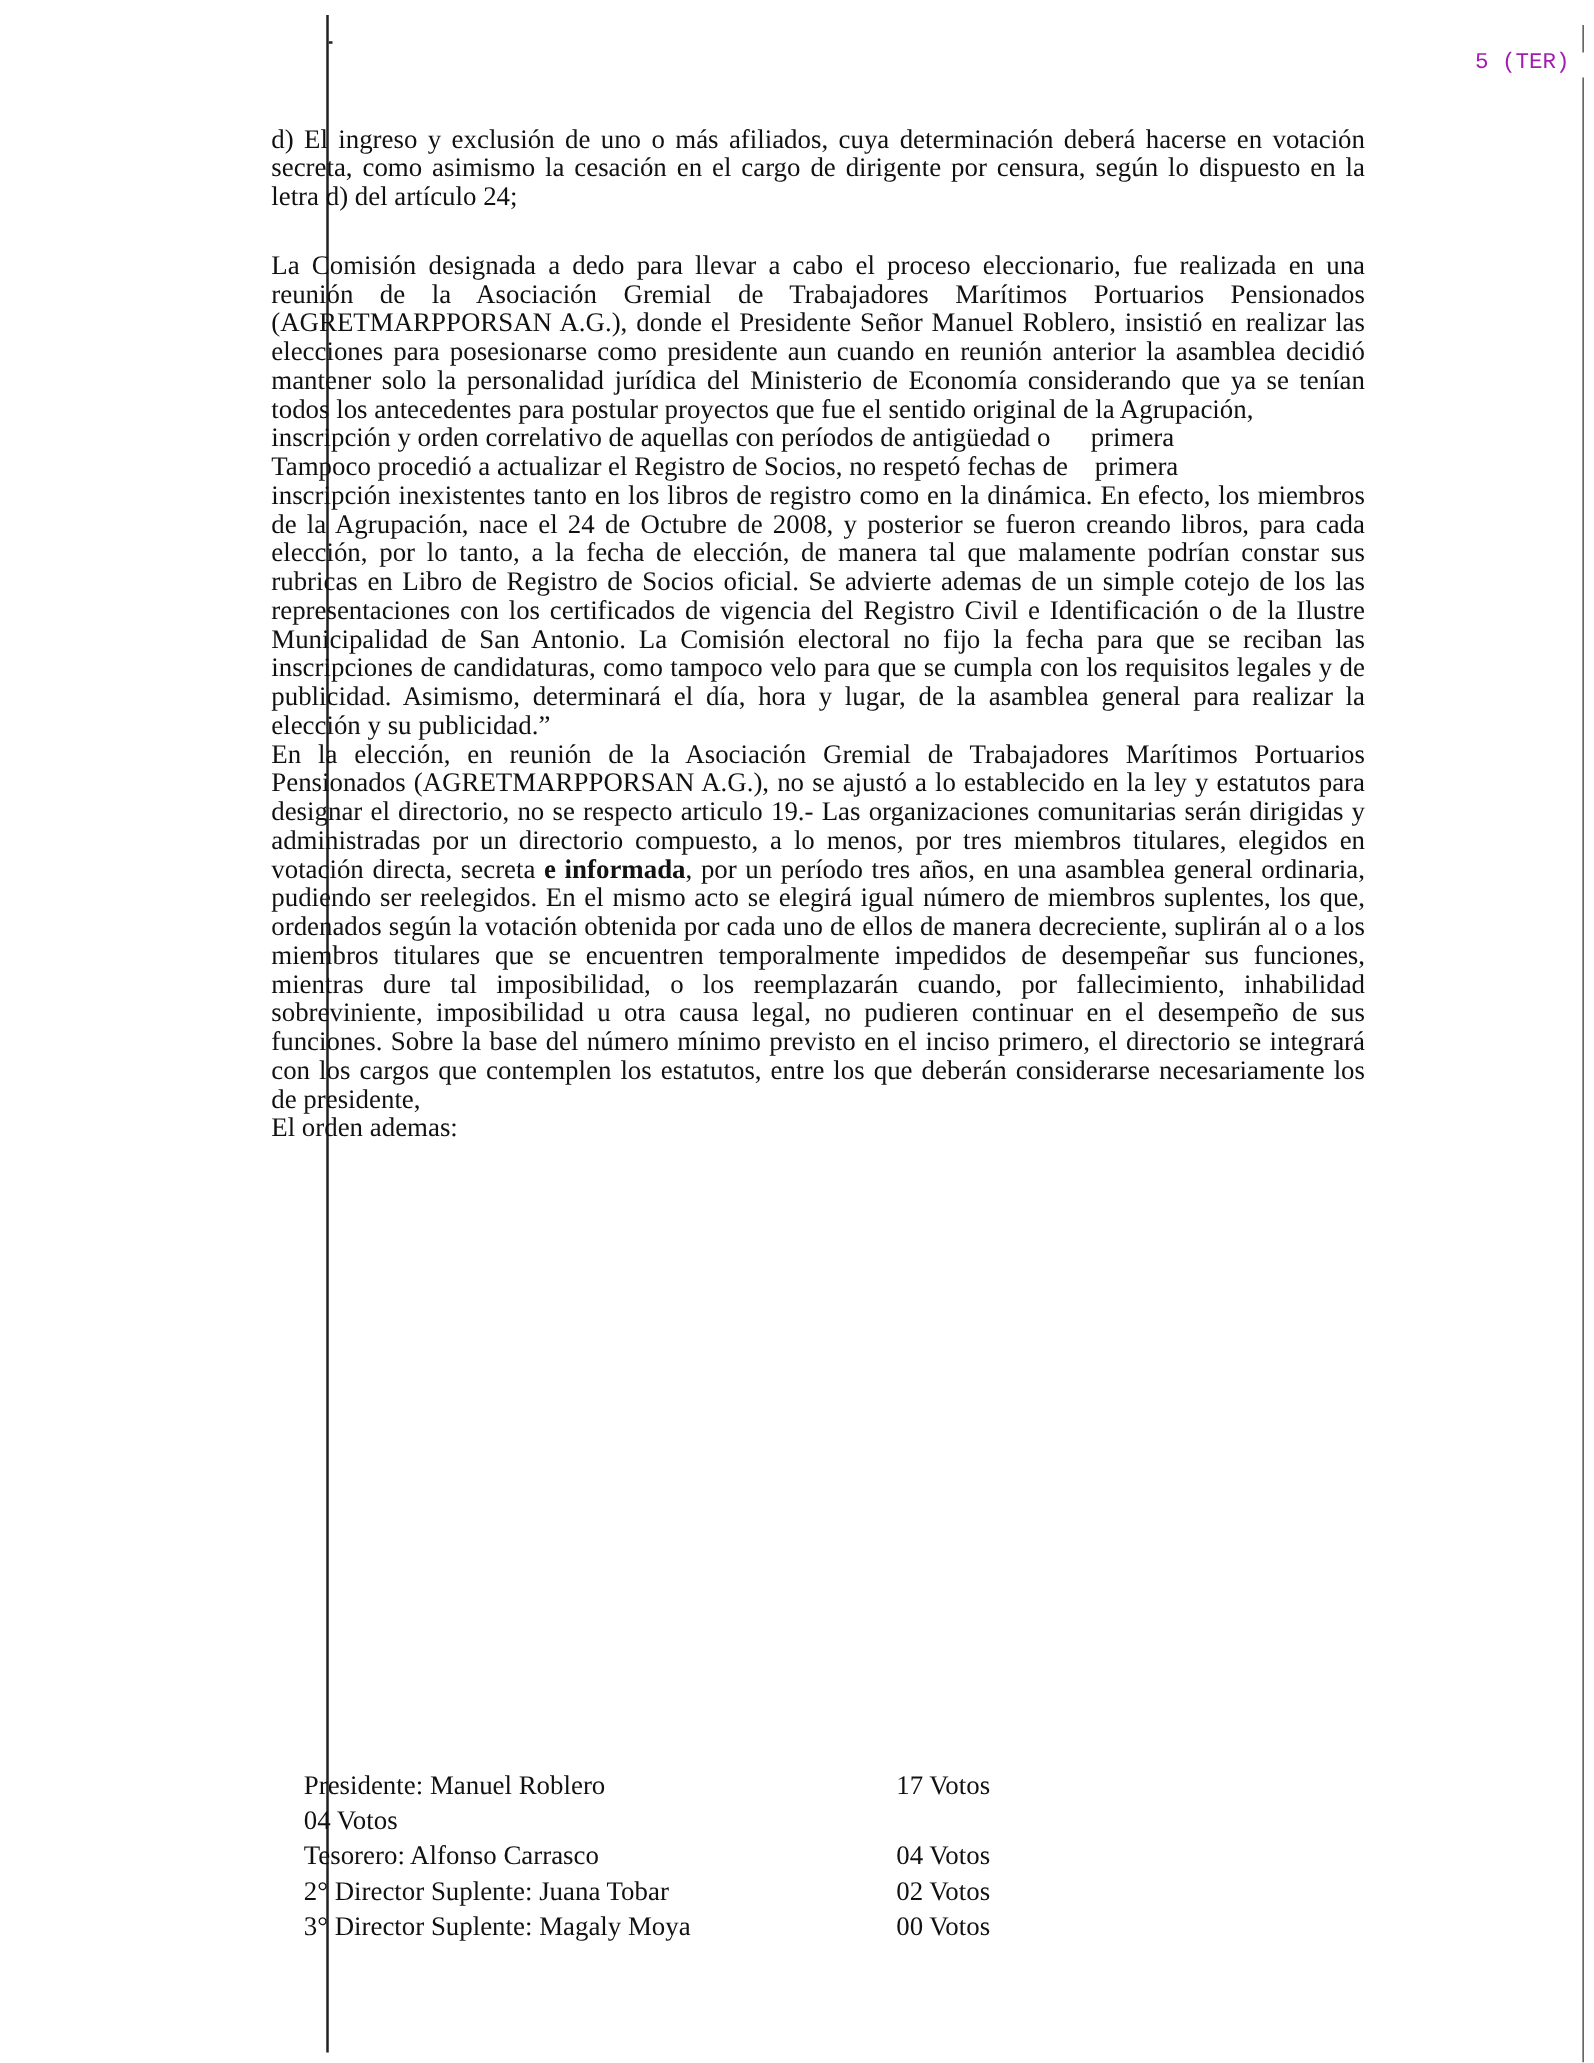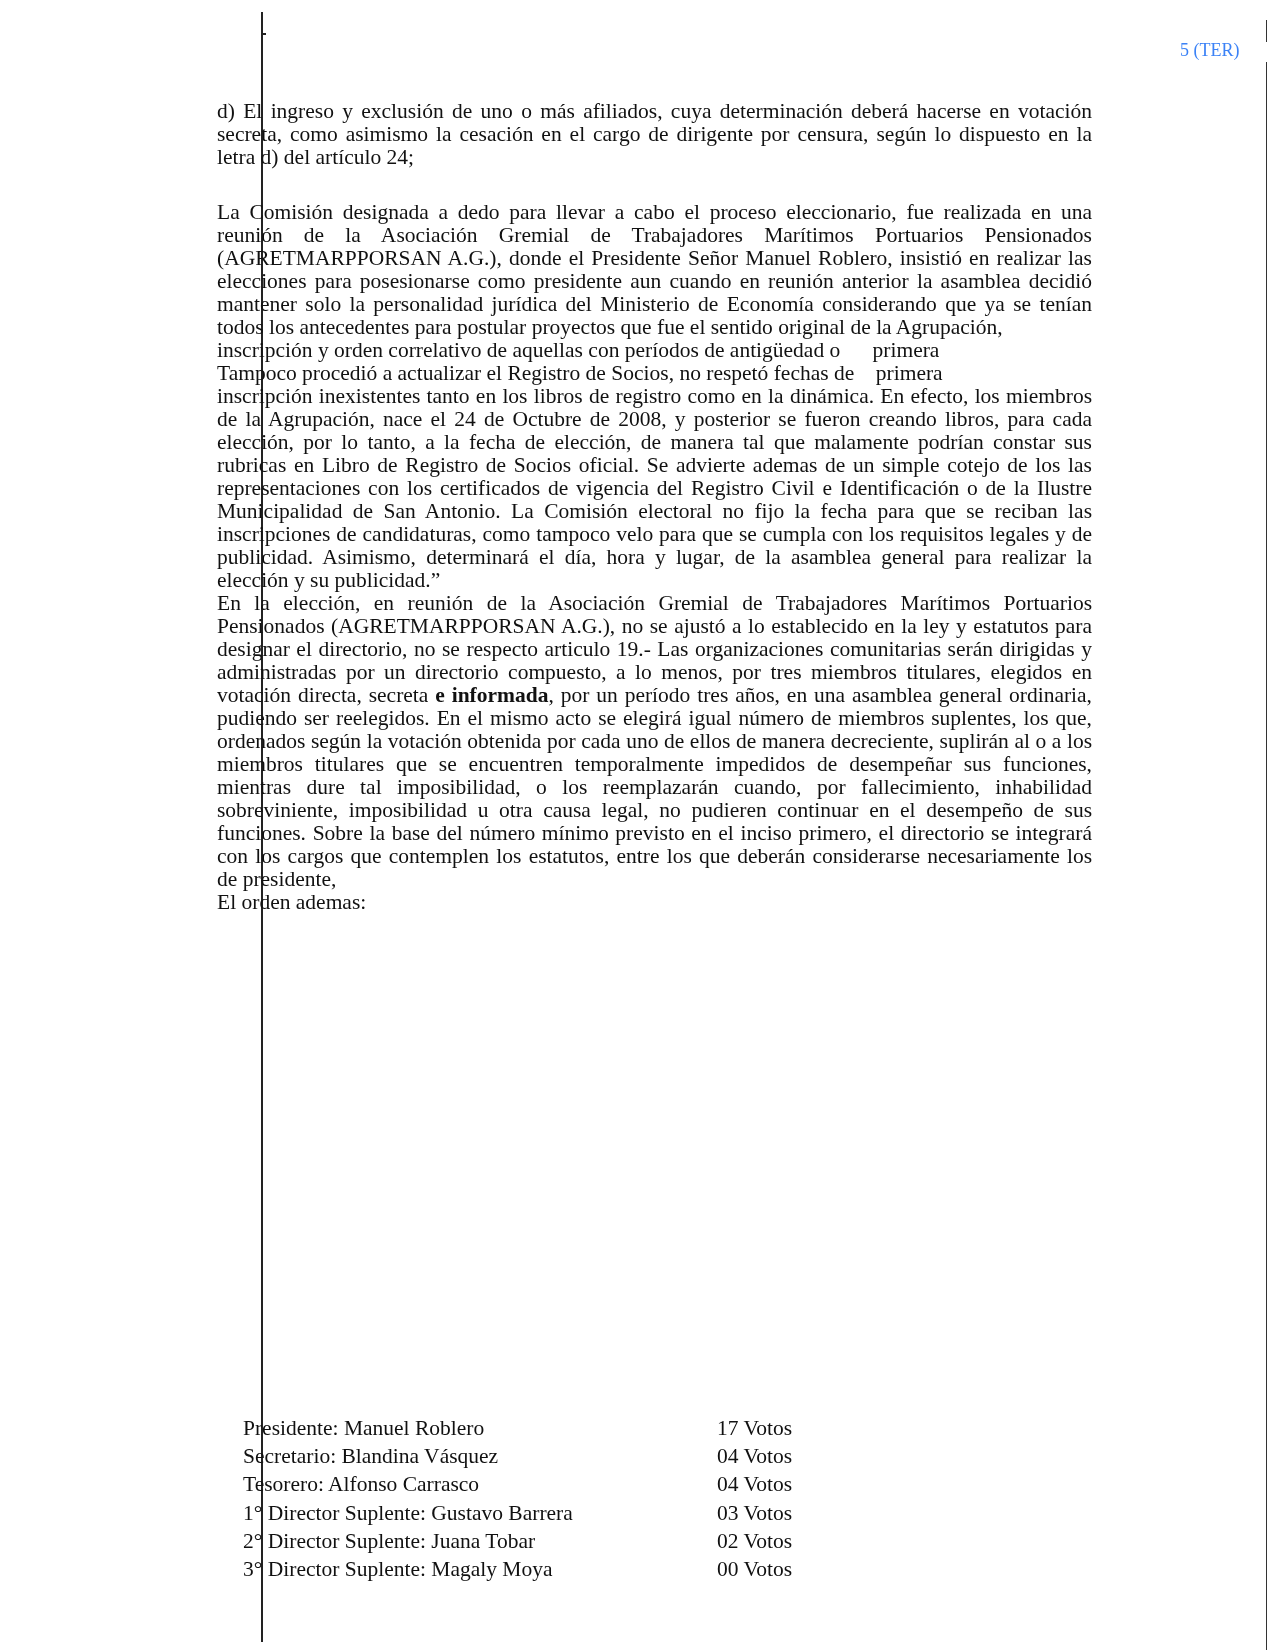--- a/index.html
+++ b/index.html
@@ -12,23 +12,23 @@
       height: 1650px;
       position: relative;
       overflow: hidden;
       font-family: "Liberation Serif", "DejaVu Serif", serif;
       color: #111111;
     }
     .page-number {
       position: absolute;
       top: 40px;
       left: 1180px;
-      font-family: Liberation Serif, serif;
+      font-family: Liberation Mono, monospace;
       font-size: 18px;
-      color: #3b82f6;
+      color: #a21caf;
     }
     .right-mark-top {
       position: absolute;
       left: 1266px;
       top: 20px;
       width: 1px;
       height: 22px;
       background: #333;
     }
     .right-mark-long {
@@ -112,30 +112,25 @@
   <p><span>En la elección, en reunión de la Asociación Gremial de Trabajadores Marítimos Portuarios Pensionados (AGRETMARPPORSAN A.G.), no se ajustó a lo establecido en la ley y estatutos para designar el directorio, no se respecto articulo 19.- Las organizaciones comunitarias serán dirigidas y administradas por un directorio compuesto, a lo menos, por tres miembros titulares, elegidos en votación directa, secreta </span><b>e informada</b><span>, por un período tres años, en una asamblea general ordinaria, pudiendo ser reelegidos. En el mismo acto se elegirá igual número de miembros suplentes, los que, ordenados según la votación obtenida por cada uno de ellos de manera decreciente, suplirán al o a los miembros titulares que se encuentren temporalmente impedidos de desempeñar sus funciones, mientras dure tal imposibilidad, o los reemplazarán cuando, por fallecimiento, inhabilidad sobreviniente, imposibilidad u otra causa legal, no pudieren continuar en el desempeño de sus funciones. Sobre la base del número mínimo previsto en el inciso primero, el directorio se integrará con los cargos que contemplen los estatutos, entre los que deberán considerarse necesariamente los de presidente,</span></p>
   <p class="nojust">El orden ademas:</p>
 </div>
 
 <div class="votes">
   <div class="vote-row">
     <span class="vote-role">Presidente: Manuel Roblero</span>
     <span class="vote-count">17 Votos</span>
   </div>
   <div class="vote-row">
-    <span class="vote-role">Secretario: Blandina Vásquez</span>
     <span class="vote-count">04 Votos</span>
   </div>
   <div class="vote-row">
     <span class="vote-role">Tesorero: Alfonso Carrasco</span>
     <span class="vote-count">04 Votos</span>
-  </div>
-  <div class="vote-row">
-    <span class="vote-role">1° Director Suplente: Gustavo Barrera</span>
-    <span class="vote-count">03 Votos</span>
   </div>
   <div class="vote-row">
     <span class="vote-role">2° Director Suplente: Juana Tobar</span>
     <span class="vote-count">02 Votos</span>
   </div>
   <div class="vote-row">
     <span class="vote-role">3° Director Suplente: Magaly Moya</span>
     <span class="vote-count">00 Votos</span>
   </div>
 </div>

